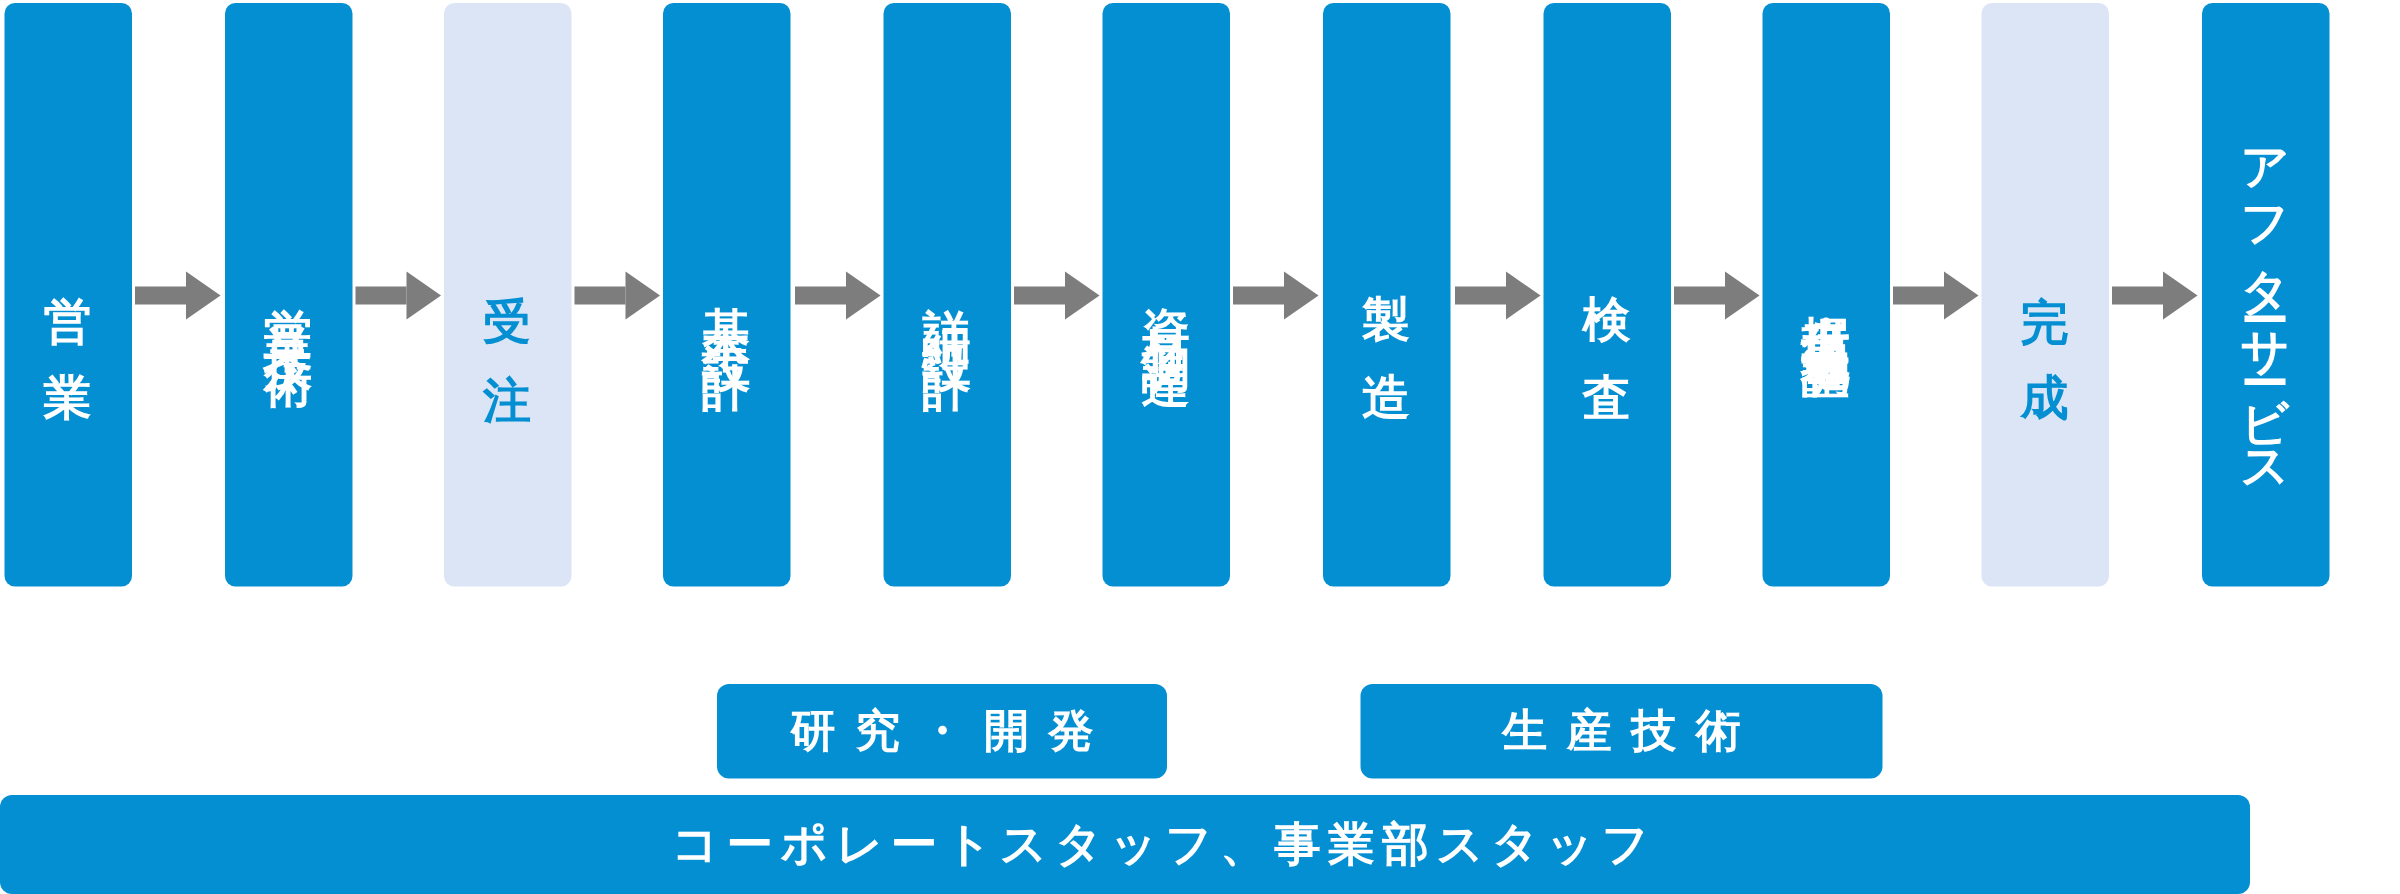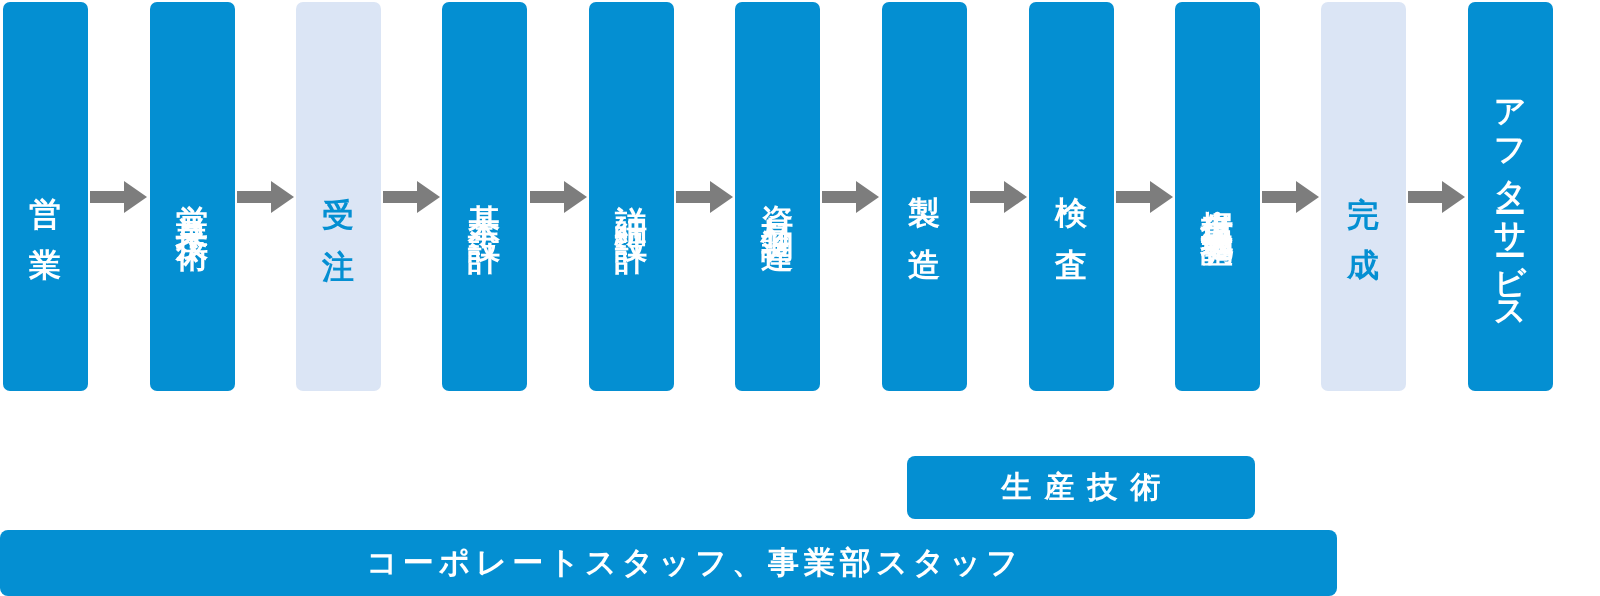--- a/index.html
+++ b/index.html
@@ -87,21 +87,21 @@
     padding-left: 13px;
     white-space: nowrap;
   }
   .box-rd   { left: 478px; width: 300px; }
   .box-prod { left: 907px; width: 348px; }
   
   .staff-bar {
     position: absolute;
     left: 0;
     top: 530px;
-    width: 1337px;
+    width: 1500px;
     height: 66px;
     background: var(--blue);
     border-radius: 8px;
     display: flex;
     align-items: center;
     justify-content: center;
   }
   .staff-bar .htext {
     color: var(--white);
     font-weight: bold;
@@ -184,20 +184,23 @@
     </div>
   <div class="arrow" style="left:1262px">
       <span class="arrow-stem"></span>
       <span class="arrow-head"></span>
     </div>
   <div class="arrow" style="left:1408px">
       <span class="arrow-stem"></span>
       <span class="arrow-head"></span>
     </div>
 
+  <div class="support-box box-rd">
+    <span class="htext">研究・開発</span>
+  </div>
   <div class="support-box box-prod">
     <span class="htext">生産技術</span>
   </div>
 
   <div class="staff-bar">
     <span class="htext">コーポレートスタッフ、事業部スタッフ</span>
   </div>
 
 </div>
 

